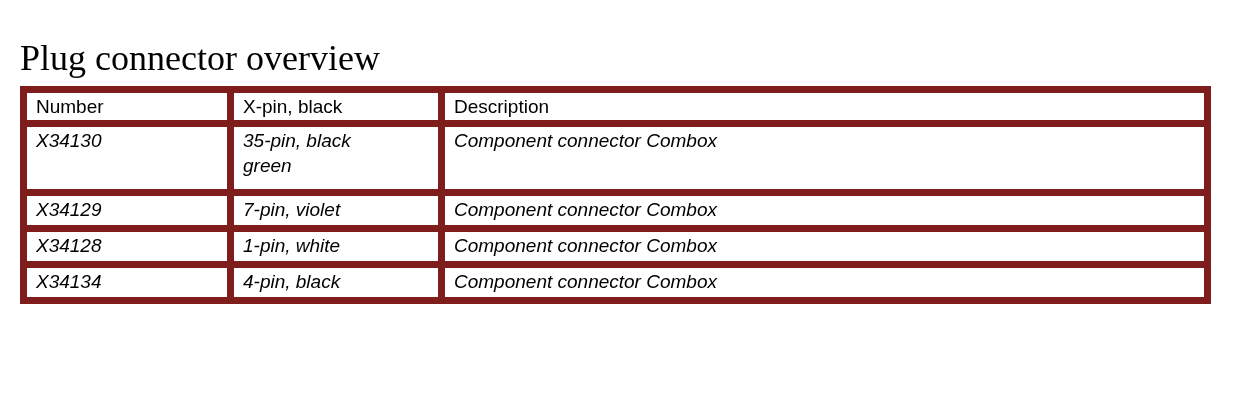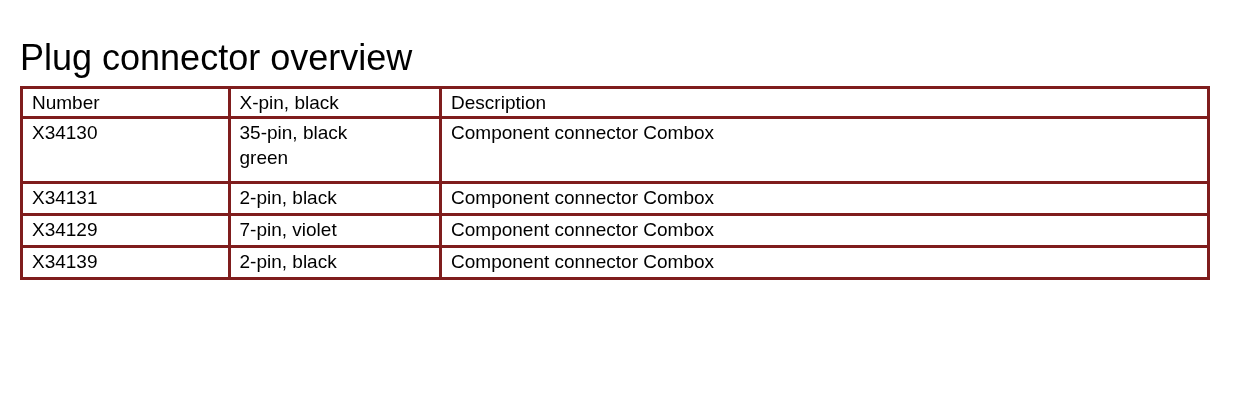--- a/index.html
+++ b/index.html
@@ -17,54 +17,56 @@
   }
   #page-title {
     position: absolute;
     left: 20px;
     top: 12px;
     font-size: 36px;
     font-weight: 400;
     line-height: 44px;
     letter-spacing: 0px;
     white-space: nowrap;
+    font-family: Liberation Serif, serif;
   }
   #connector-table-wrap {
     position: absolute;
     left: 20px;
     top: 86px;
     width: 1190px;
   }
   table.connector-table {
     border-collapse: collapse;
     table-layout: fixed;
     width: 1190px;
     border: 3px solid #000000;
   }
   table.connector-table col.col-number      { width: 207px; }
   table.connector-table col.col-xpin        { width: 211px; }
   table.connector-table col.col-description { width: 766px; }
 
   table.connector-table th,
   table.connector-table td {
-    border: 3px solid #7f1d1d;
+    border: 7px solid #7f1d1d;
     padding: 1px 0 1px 9px;
     font-size: 19px;
     line-height: 25px;
     font-weight: 400;
     text-align: left;
     vertical-align: top;
     color: #000000;
     white-space: pre-line;
   }
   table.connector-table thead th {
     height: 24px;
   }
   table.connector-table tbody td {
     height: 27px;
+    font-style: italic;
   }
   table.connector-table tbody tr.row-tall td {
     height: 60px;
   }
 </style>
 </head>
 <body>
 
 <h1 id="page-title">Plug connector overview</h1>
 
@@ -83,29 +85,29 @@
       </tr>
     </thead>
     <tbody id="table-body">
         <tr class="row-tall">
           <td>X34130</td>
           <td>35-pin, black
 green</td>
           <td>Component connector Combox</td>
         </tr>
         <tr>
-          <td>X34131</td>
-          <td>2-pin, black</td>
-          <td>Component connector Combox</td>
-        </tr>
-        <tr>
           <td>X34129</td>
           <td>7-pin, violet</td>
           <td>Component connector Combox</td>
         </tr>
         <tr>
-          <td>X34139</td>
-          <td>2-pin, black</td>
+          <td>X34128</td>
+          <td>1-pin, white</td>
+          <td>Component connector Combox</td>
+        </tr>
+        <tr>
+          <td>X34134</td>
+          <td>4-pin, black</td>
           <td>Component connector Combox</td>
         </tr>
       </tbody>
   </table>
 </div>
 
 </body></html>

